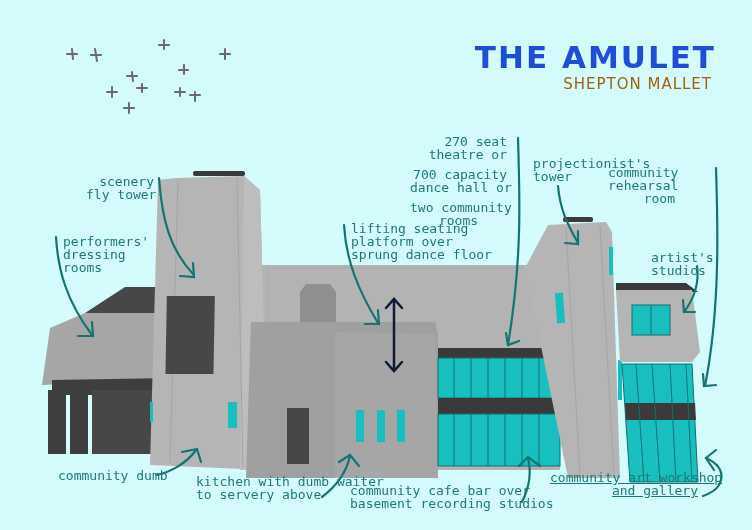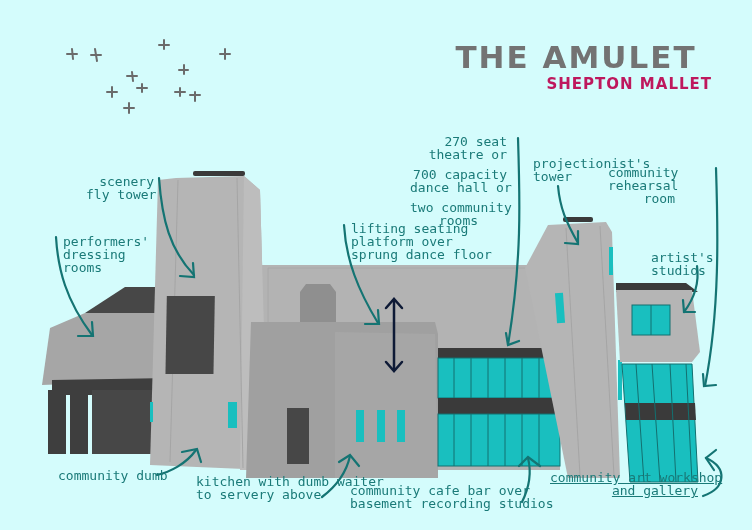--- a/index.html
+++ b/index.html
@@ -1,18 +1,18 @@
 <!DOCTYPE html>
 <html><head>
 <meta charset="utf-8">
 <style>
   html, body { margin:0; padding:0; }
   body { width:752px; height:530px; background:#d4fcfc; overflow:hidden; position:relative; font-family:"DejaVu Sans Mono", monospace; }
-  .title { position:absolute; left:436px; top:40px; width:280px; text-align:center; font-family:"DejaVu Sans", sans-serif; font-weight:bold; font-size:31px; letter-spacing:2px; color:#737373; line-height:34px; }
-  .subtitle { position:absolute; left:480px; top:75px; width:232px; text-align:right; font-family:"DejaVu Sans", sans-serif; font-weight:bold; font-size:15px; letter-spacing:1px; color:#be185d; }
+  .title { position:absolute; left:436px; top:40px; width:280px; text-align:right; font-family:"DejaVu Sans", sans-serif; font-weight:bold; font-size:31px; letter-spacing:2px; color:#1d4ed8; line-height:34px; }
+  .subtitle { position:absolute; left:480px; top:75px; width:232px; text-align:right; font-family:"DejaVu Sans", sans-serif; font-weight:normal; font-size:15px; letter-spacing:1px; color:#a16207; }
   svg.art { position:absolute; left:0; top:0; }
   .lbl { position:absolute; font-size:13px; line-height:13px; color:#1a7a78; white-space:pre; }
   .r { text-align:right; }
 </style>
 </head>
 <body>
 
 <div class="title">THE AMULET</div>
 <div class="subtitle">SHEPTON MALLET</div>
 

